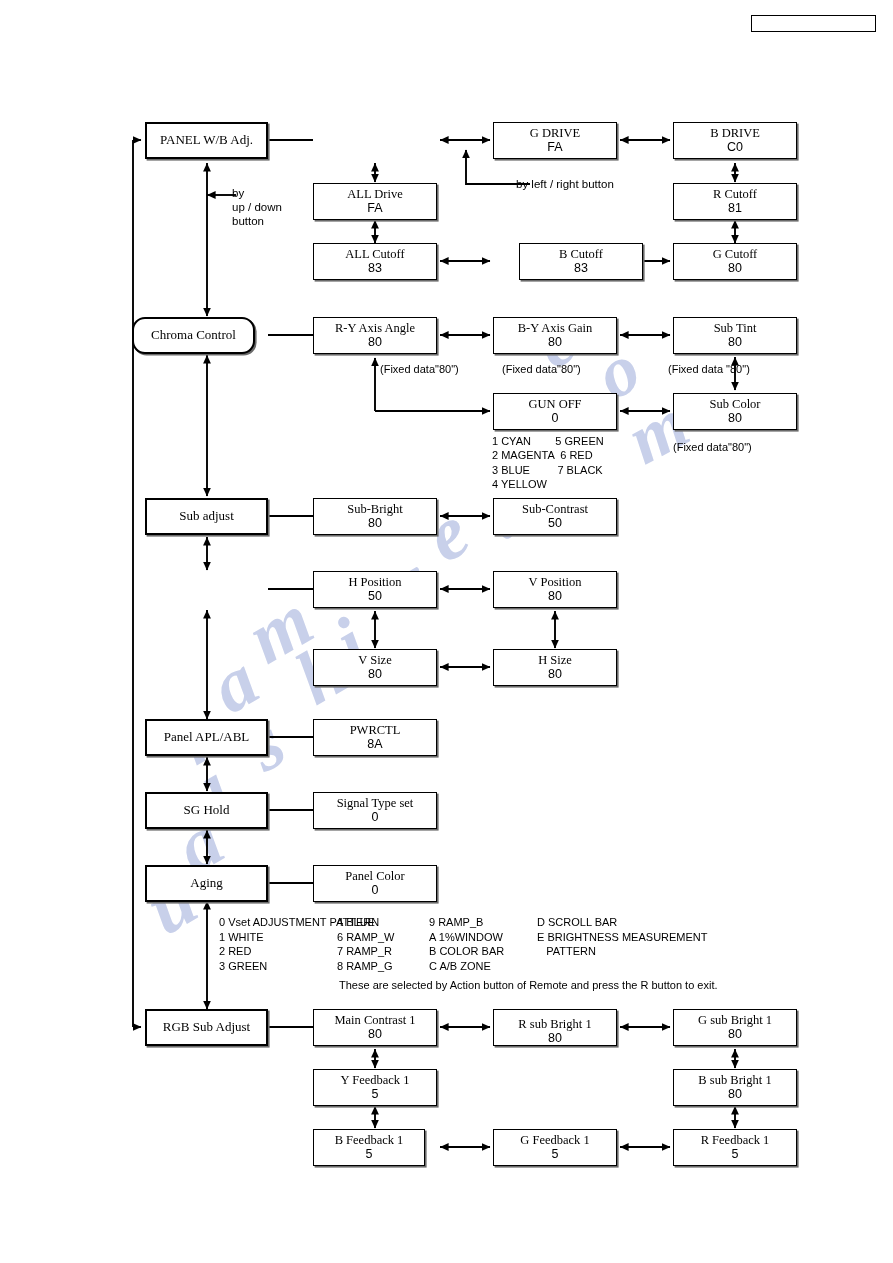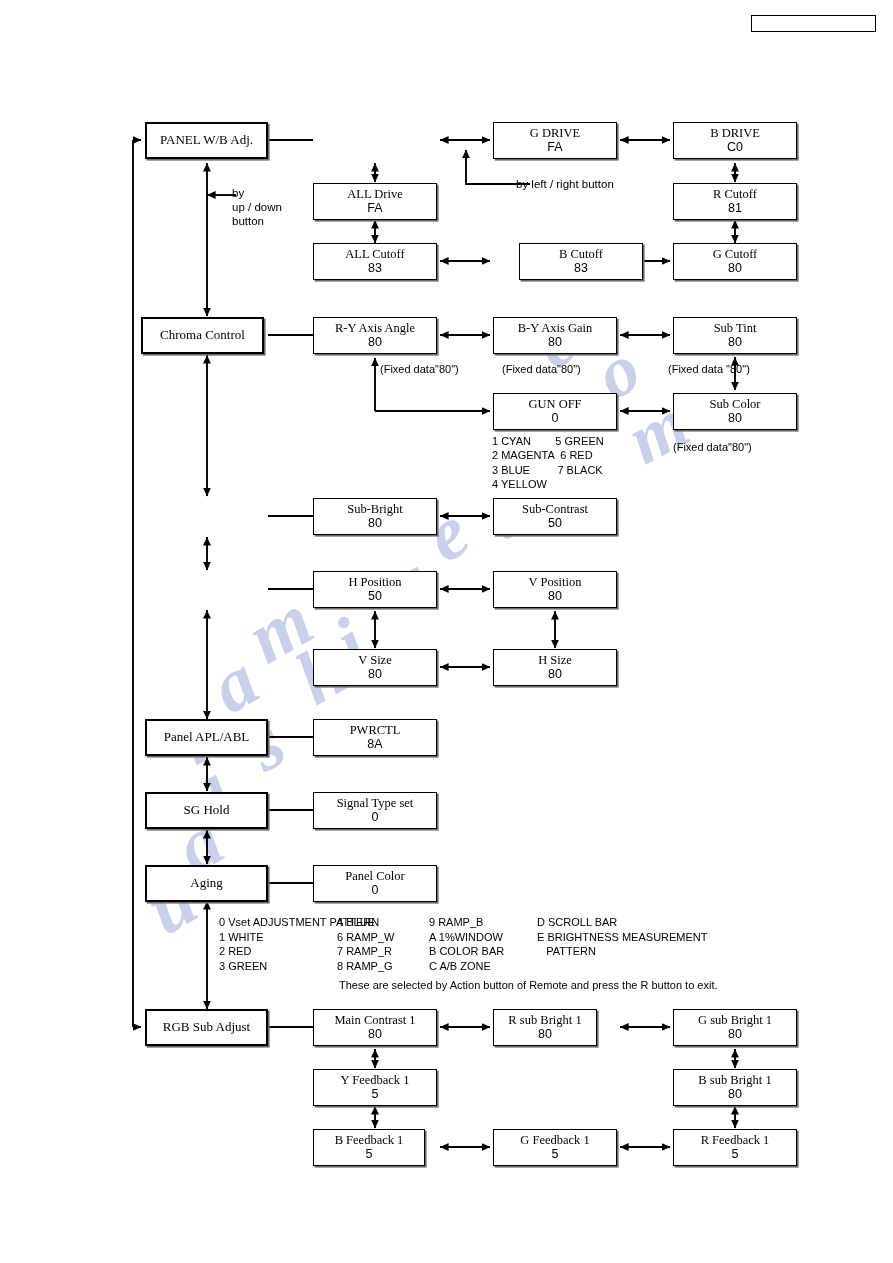--- a/index.html
+++ b/index.html
@@ -196,22 +196,25 @@
       <path d="M375,1106 L375,1128" marker-start="url(#ah-start)" marker-end="url(#ah)"></path>
       <path d="M735,1106 L735,1128" marker-start="url(#ah-start)" marker-end="url(#ah)"></path>
       <path d="M440,1147 L490,1147" marker-start="url(#ah-start)" marker-end="url(#ah)"></path>
       <path d="M620,1147 L670,1147" marker-start="url(#ah-start)" marker-end="url(#ah)"></path>
     </g>
   </svg>
 
   <div class="box menu-box" style="left:145px; top:122px; width:123px; height:37px;">
     <span class="bx-label">PANEL W/B Adj.</span>
   </div>
-  <div class="box menu-box" style="left:141px; top:317px; width:123px; height:37px;">
+  <div class="box menu-box" style="left:132px; top:317px; width:123px; height:37px;border-radius:13px;">
     <span class="bx-label">Chroma Control</span>
+  </div>
+  <div class="box menu-box" style="left:145px; top:498px; width:123px; height:37px;">
+    <span class="bx-label">Sub adjust</span>
   </div>
   <div class="box menu-box" style="left:145px; top:719px; width:123px; height:37px;">
     <span class="bx-label">Panel APL/ABL</span>
   </div>
   <div class="box menu-box" style="left:145px; top:792px; width:123px; height:37px;">
     <span class="bx-label">SG Hold</span>
   </div>
   <div class="box menu-box" style="left:145px; top:865px; width:123px; height:37px;">
     <span class="bx-label">Aging</span>
   </div>
@@ -344,21 +347,21 @@
       <span>C A/B ZONE</span>
       <span></span>
     </div>
     <div class="legend-foot">These are selected by Action button of Remote and press the R button to exit.</div>
   </div>
 
   <div class="box" style="left:313px; top:1009px; width:124px; height:37px;">
     <span class="bx-label">Main Contrast 1</span>
     <span class="bx-value">80</span>
   </div>
-  <div class="box" style="left:493px; top:1009px; width:104px; height:37px;">
+  <div class="box" style="left:493px; top:1009px; width:124px; height:37px;justify-content:flex-end;">
     <span class="bx-label">R sub Bright 1</span>
     <span class="bx-value">80</span>
   </div>
   <div class="box" style="left:673px; top:1009px; width:124px; height:37px;">
     <span class="bx-label">G sub Bright 1</span>
     <span class="bx-value">80</span>
   </div>
   <div class="box" style="left:313px; top:1069px; width:124px; height:37px;">
     <span class="bx-label">Y Feedback 1</span>
     <span class="bx-value">5</span>

